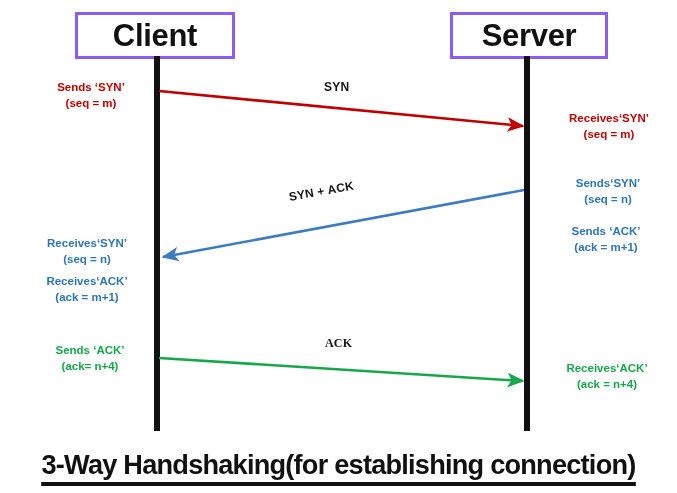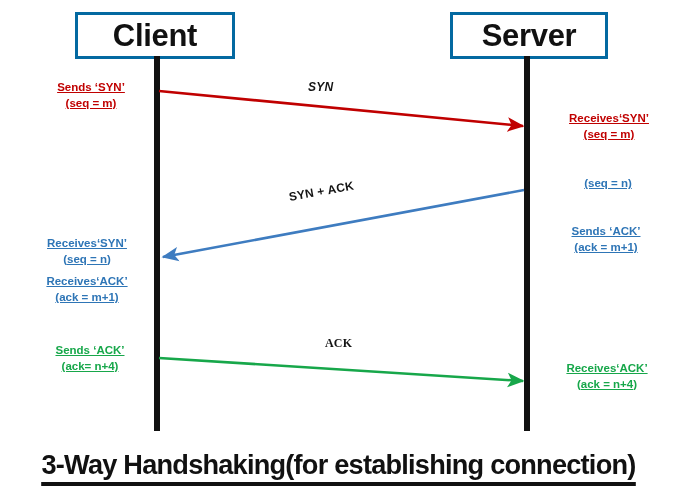--- a/index.html
+++ b/index.html
@@ -13,21 +13,21 @@
     height: 493px;
     background: #ffffff;
     overflow: hidden;
     font-family: "Liberation Sans", sans-serif;
   }
 
   
   .endpoint-box {
     position: absolute;
     box-sizing: border-box;
-    border: 3px solid #0369a1;
+    border: 3px solid #8b5cf6;
     background: #ffffff;
     display: flex;
     align-items: center;
     justify-content: center;
     font-weight: bold;
     font-size: 31px;
     color: #111111;
     letter-spacing: -0.3px;
   }
   #client-box { left: 75px;  top: 12px; width: 160px; height: 47px; }
@@ -52,21 +52,21 @@
   }
 
   
   .note {
     position: absolute;
     font-size: 11.5px;
     font-weight: bold;
     line-height: 15.5px;
     white-space: nowrap;
   }
-  .note .line { display: block; text-decoration: underline; }
+  .note .line { display: block; }
 
   .red   { color: #C00000; }
   .blue  { color: #2E75B6; }
   .green { color: #17A74A; }
 
   
   #note-client-syn-send   { left: 30px;  top: 80px;  width: 122px; text-align: center; }
   #note-client-syn-recv   { left: 22px;  top: 236px; width: 130px; text-align: center; }
   #note-client-ack-send   { left: 28px;  top: 343px; width: 124px; text-align: center; }
 
@@ -78,21 +78,21 @@
 
   
   .arrow-label {
     position: absolute;
     font-size: 12px;
     font-weight: bold;
     color: #151515;
     white-space: nowrap;
     letter-spacing: 0.2px;
   }
-  #label-syn     { left: 308px; top: 80px; font-style: italic; }
+  #label-syn     { left: 324px; top: 80px; }
   #label-synack  { left: 289px; top: 190px; transform: rotate(-10deg); transform-origin: left center; }
   #label-ack     { left: 325px; top: 336px; font-family: Liberation Serif, serif; }
 
   
   #diagram-title {
     position: absolute;
     left: 0;
     top: 449px;
     width: 677px;
     text-align: center;
@@ -165,20 +165,21 @@
     <span class="line">Sends ‘ACK’</span>
     <span class="line">(ack= n+4)</span>
   </div>
 
   <div class="note red" id="note-server-syn-recv">
     <span class="line">Receives‘SYN’</span>
     <span class="line">(seq = m)</span>
   </div>
 
   <div class="note blue" id="note-server-syn-send">
+    <span class="line">Sends‘SYN’</span>
     <span class="line">(seq = n)</span>
   </div>
 
   <div class="note blue" id="note-server-ack-send">
     <span class="line">Sends ‘ACK’</span>
     <span class="line">(ack = m+1)</span>
   </div>
 
   <div class="note green" id="note-server-ack-recv">
     <span class="line">Receives‘ACK’</span>

